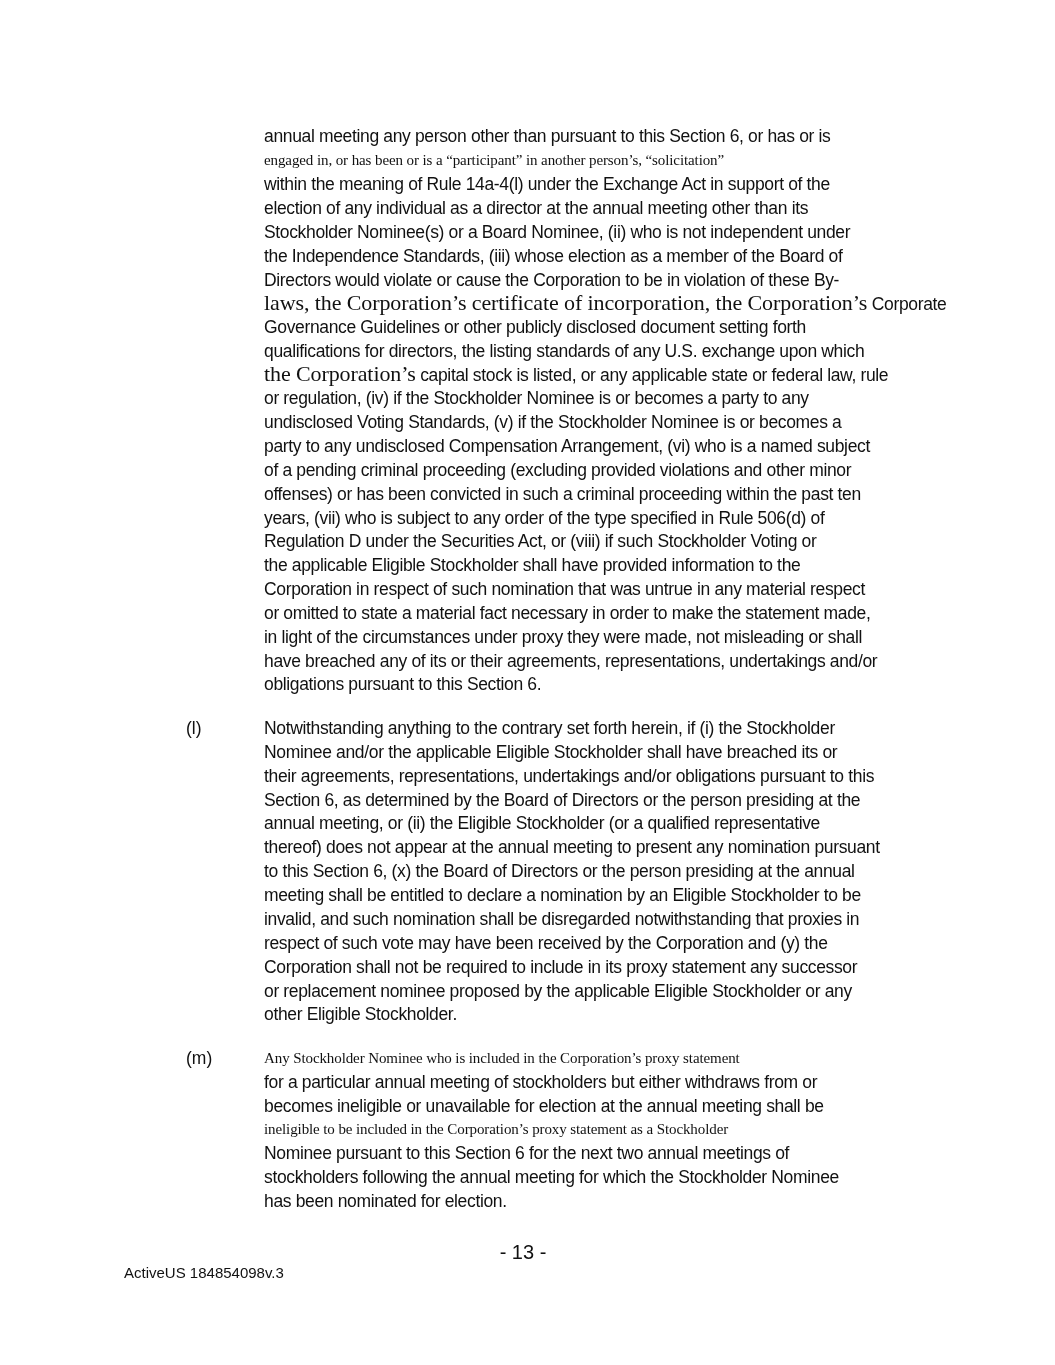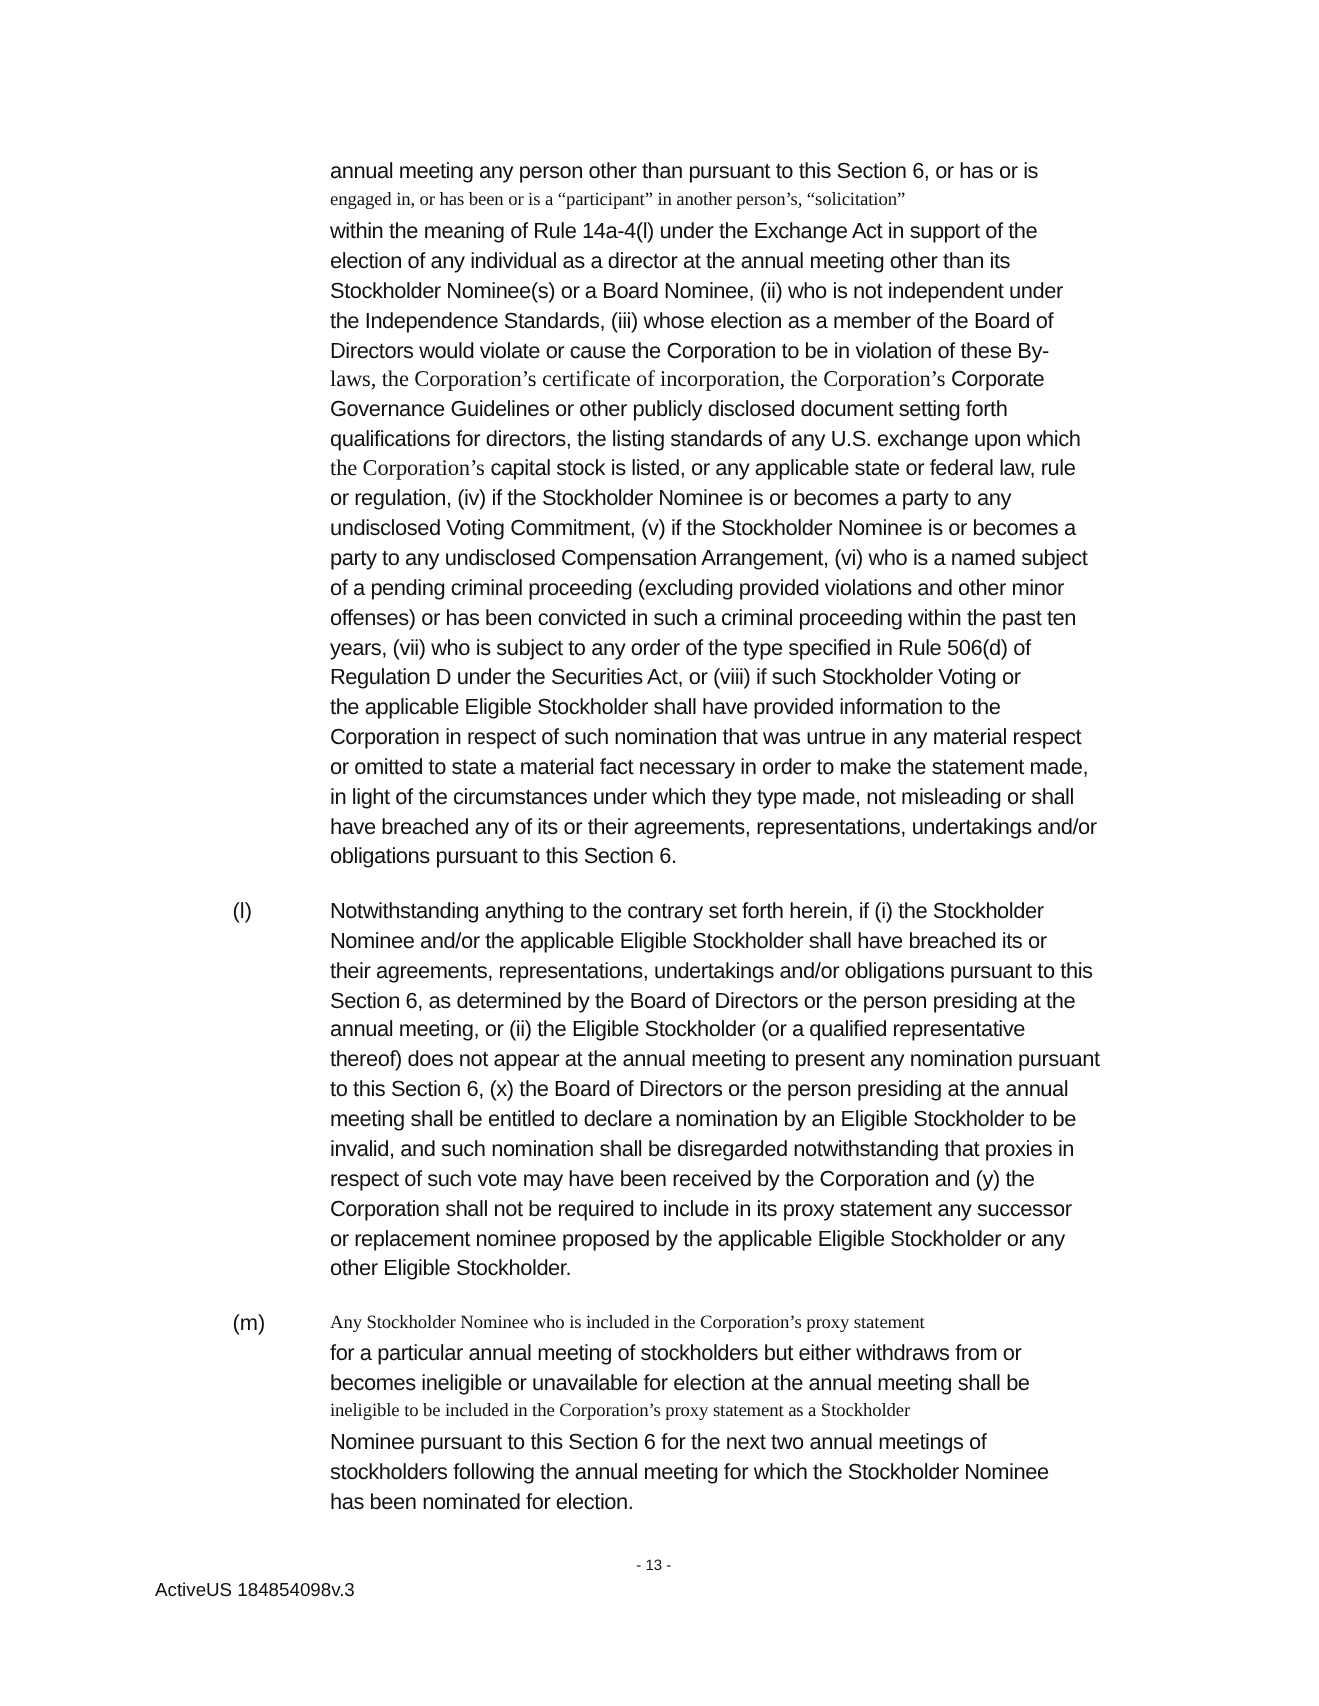--- a/index.html
+++ b/index.html
@@ -4,28 +4,28 @@
 <style>
   html, body { margin: 0; padding: 0; background: #ffffff; }
   body { width: 1055px; height: 1365px; position: relative; overflow: hidden; color: #111; }
   .page { position: absolute; left: 0; top: 0; width: 1055px; height: 1365px; background: #fff; }
   .line {
     position: absolute; left: 264px; white-space: nowrap;
     font-family: "Liberation Sans", sans-serif; font-size: 17.5px; line-height: 24px;
     letter-spacing: -0.35px; transform-origin: left top;
   }
   .line.serif { font-family: "Liberation Serif", serif; font-size: 15px; letter-spacing: -0.1px; }
-  .line .serif { font-family: "Liberation Serif", serif; font-size: 18px; letter-spacing: -0.1px; }
+  .line .serif { font-family: "Liberation Serif", serif; font-size: 22px; letter-spacing: -0.1px; }
   .marker {
     position: absolute; left: 186px;
     font-family: "Liberation Sans", sans-serif; font-size: 17.5px; line-height: 24px;
   }
   .page-num {
     position: absolute; left: 0; width: 1046px; top: 1240px; text-align: center;
-    font-family: "Liberation Sans", sans-serif; font-size: 12px; line-height: 24px;
+    font-family: "Liberation Sans", sans-serif; font-size: 20px; line-height: 24px;
   }
   .footer-id {
     position: absolute; left: 124px; top: 1262px;
     font-family: "Liberation Sans", sans-serif; font-size: 15px; line-height: 22px;
   }
 </style>
 </head>
 <body>
 
 <div class="page">
@@ -36,30 +36,30 @@
     <div class="line" style="top:172px">within the meaning of Rule 14a-4(l) under the Exchange Act in support of the</div>
     <div class="line" style="top:196px">election of any individual as a director at the annual meeting other than its</div>
     <div class="line" style="top:220px">Stockholder Nominee(s) or a Board Nominee, (ii) who is not independent under</div>
     <div class="line" style="top:244px">the Independence Standards, (iii) whose election as a member of the Board of</div>
     <div class="line" style="top:268px">Directors would violate or cause the Corporation to be in violation of these By-</div>
     <div class="line" style="top:291px"><span class="serif">laws, the Corporation’s certificate of incorporation, the Corporation’s</span><span> Corporate</span></div>
     <div class="line" style="top:315px">Governance Guidelines or other publicly disclosed document setting forth</div>
     <div class="line" style="top:339px">qualifications for directors, the listing standards of any U.S. exchange upon which</div>
     <div class="line" style="top:362px"><span class="serif">the Corporation’s</span><span> capital stock is listed, or any applicable state or federal law, rule</span></div>
     <div class="line" style="top:386px">or regulation, (iv) if the Stockholder Nominee is or becomes a party to any</div>
-    <div class="line" style="top:410px">undisclosed Voting Commitment, (v) if the Stockholder Nominee is or becomes a</div>
+    <div class="line" style="top:410px">undisclosed Voting Standards, (v) if the Stockholder Nominee is or becomes a</div>
     <div class="line" style="top:434px">party to any undisclosed Compensation Arrangement, (vi) who is a named subject</div>
     <div class="line" style="top:458px">of a pending criminal proceeding (excluding provided violations and other minor</div>
     <div class="line" style="top:482px">offenses) or has been convicted in such a criminal proceeding within the past ten</div>
     <div class="line" style="top:506px">years, (vii) who is subject to any order of the type specified in Rule 506(d) of</div>
     <div class="line" style="top:529px">Regulation D under the Securities Act, or (viii) if such Stockholder Voting or</div>
     <div class="line" style="top:553px">the applicable Eligible Stockholder shall have provided information to the</div>
     <div class="line" style="top:577px">Corporation in respect of such nomination that was untrue in any material respect</div>
     <div class="line" style="top:601px">or omitted to state a material fact necessary in order to make the statement made,</div>
-    <div class="line" style="top:625px">in light of the circumstances under which they type made, not misleading or shall</div>
+    <div class="line" style="top:625px">in light of the circumstances under proxy they were made, not misleading or shall</div>
     <div class="line" style="top:649px">have breached any of its or their agreements, representations, undertakings and/or</div>
     <div class="line" style="top:672px">obligations pursuant to this Section 6.</div>
   </div>
 
   <div>
     <div class="marker" style="top:716px">(l)</div>
     <div class="line" style="top:716px">Notwithstanding anything to the contrary set forth herein, if (i) the Stockholder</div>
     <div class="line" style="top:740px">Nominee and/or the applicable Eligible Stockholder shall have breached its or</div>
     <div class="line" style="top:764px">their agreements, representations, undertakings and/or obligations pursuant to this</div>
     <div class="line" style="top:788px">Section 6, as determined by the Board of Directors or the person presiding at the</div>

